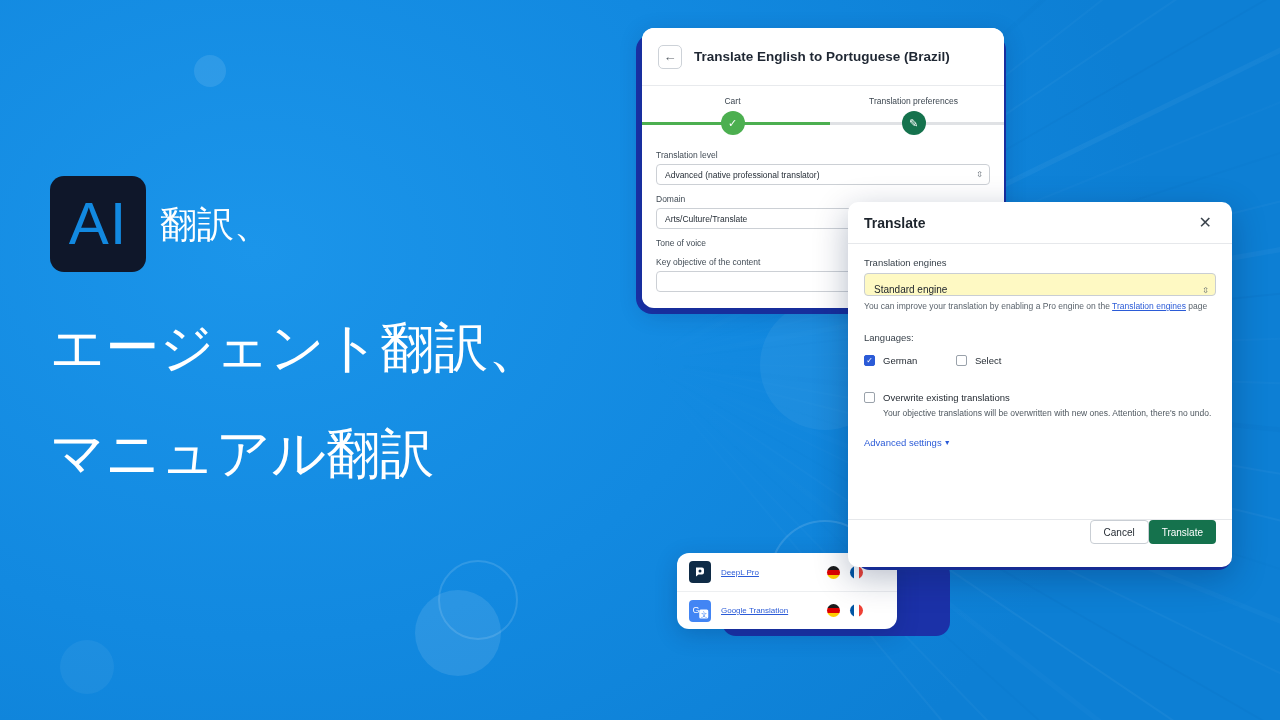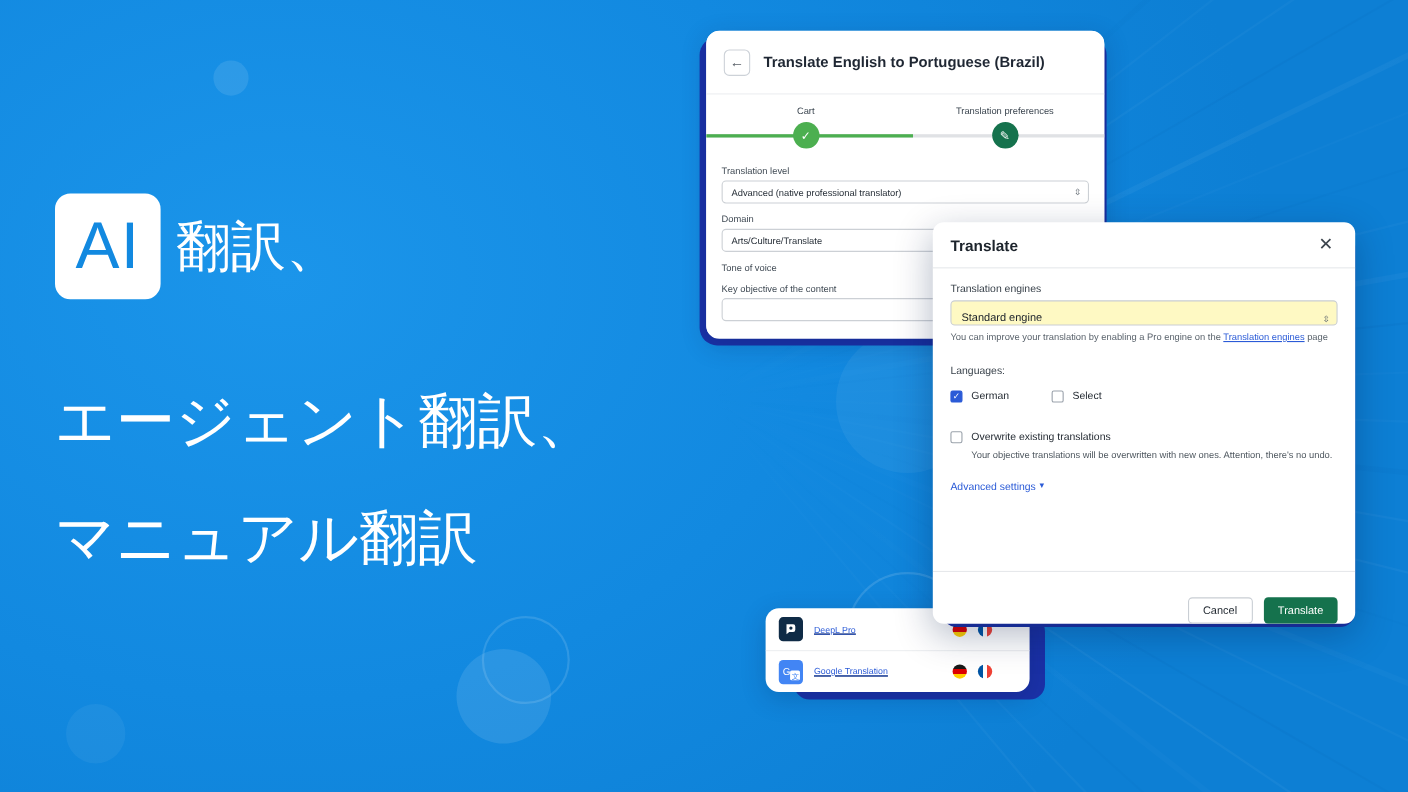--- a/index.html
+++ b/index.html
@@ -30,30 +30,30 @@
   .circ.fill { background: rgba(255,255,255,.10); }
   .circ.ring { border: 2px solid rgba(255,255,255,.13); }
 
   
   #headline {
     position: absolute; left: 50px; top: 176px;
     width: 620px; color: #fff; z-index: 5;
   }
   .hl-row { display: flex; align-items: center; }
   .ai-badge {
-    width: 96px; height: 96px; background: #ffffff; border-radius: 14px;
+    width: 96px; height: 96px; background: #0f172a; border-radius: 14px;
     display: flex; align-items: center; justify-content: center;
     color: #1289e0; font-size: 60px; font-weight: 400; letter-spacing: 1px;
     font-family: "Liberation Sans", sans-serif; line-height: 1;
   }
   .hl-text {
-    font-size: 50px; font-weight: 400; line-height: 1.0;
+    font-size: 37px; font-weight: 400; line-height: 1.0;
     margin-left: 14px; white-space: nowrap;
   }
-  .hl-line2 { font-size: 54px; font-weight: 400; line-height: 1.0; margin-top: 84px; white-space: nowrap; }
+  .hl-line2 { font-size: 54px; font-weight: 400; line-height: 1.0; margin-top: 48px; white-space: nowrap; }
   .hl-line3 { font-size: 54px; font-weight: 400; line-height: 1.0; margin-top: 52px; white-space: nowrap; }
 
   
   .frame { position: absolute; background: #1b31a8; border-radius: 16px; }
 
   .card {
     position: absolute; background: #fff; border-radius: 12px;
     box-shadow: 0 6px 22px rgba(5,30,80,.22);
     overflow: hidden;
   }
@@ -91,21 +91,21 @@
   .f-label:first-child { margin-top: 0; }
   .f-input {
     height: 21px; border: 1px solid #ccd0d5; border-radius: 4px;
     font-size: 8.5px; color: #262e37; display: flex; align-items: center;
     padding: 0 8px; background: #fff; position: relative;
   }
   .f-arrows { position: absolute; right: 7px; font-size: 8px; color: #5b646d; letter-spacing: -1px; }
 
   
   #eng-frame { left: 722px; top: 560px; width: 228px; height: 76px; border-radius: 14px; }
-  #eng-card { left: 696px; top: 553px; width: 240px; height: 76px; border-radius: 12px; text-decoration: underline; }
+  #eng-card { left: 677px; top: 553px; width: 220px; height: 76px; border-radius: 12px; }
   .eng-row {
     height: 38px; display: flex; align-items: center; gap: 10px; padding: 0 12px;
   }
   .eng-row + .eng-row { border-top: 1px solid #edeff1; }
   .eng-ico { width: 22px; height: 22px; border-radius: 4px; flex: 0 0 auto; position: relative; }
   .eng-ico.deepl { background: #0f2b46; display:flex; align-items:center; justify-content:center; }
   .eng-ico.google { background: #4285f4; display:flex; align-items:center; justify-content:center; }
   .eng-name { font-size: 8px; color: #2b5bd7; text-decoration: underline; flex: 1; }
   .flags { display: flex; gap: 10px; padding-right: 22px; }
   .flag { width: 13px; height: 13px; border-radius: 50%; overflow: hidden; flex: 0 0 auto; }
@@ -151,21 +151,21 @@
   .lang-pair .cb-row { margin-top: 0; }
   .lang-pair .cb-row:first-child { width: 92px; }
   .ow-desc { font-size: 8.5px; color: #4e575f; margin: 5px 0 0 19px; line-height: 1.3; }
   .adv {
     font-size: 9.5px; color: #2b5bd7; margin-top: 18px;
     display: inline-flex; align-items: center; gap: 2px;
   }
   .caret { font-size: 7px; }
   .dlg-foot {
     height: 48px; border-top: 1px solid #e6e8eb;
-    display: flex; align-items: flex-end; justify-content: flex-end; gap: 10px;
+    display: flex; align-items: flex-start; justify-content: flex-end; 
     padding: 0 16px;
   }
   .btn { height: 24px; border-radius: 4px; font-size: 10px; display: flex; align-items: center; padding: 0 13px; }
   .btn.cancel { background: #fff; border: 1px solid #c9ced4; color: #262d35; }
   .btn.primary { background: #15724d; color: #fff; }
 
   .z1 { z-index: 10; } .z2 { z-index: 20; } .z3 { z-index: 30; } .z4 { z-index: 40; }
 </style>
 </head>
 <body>

